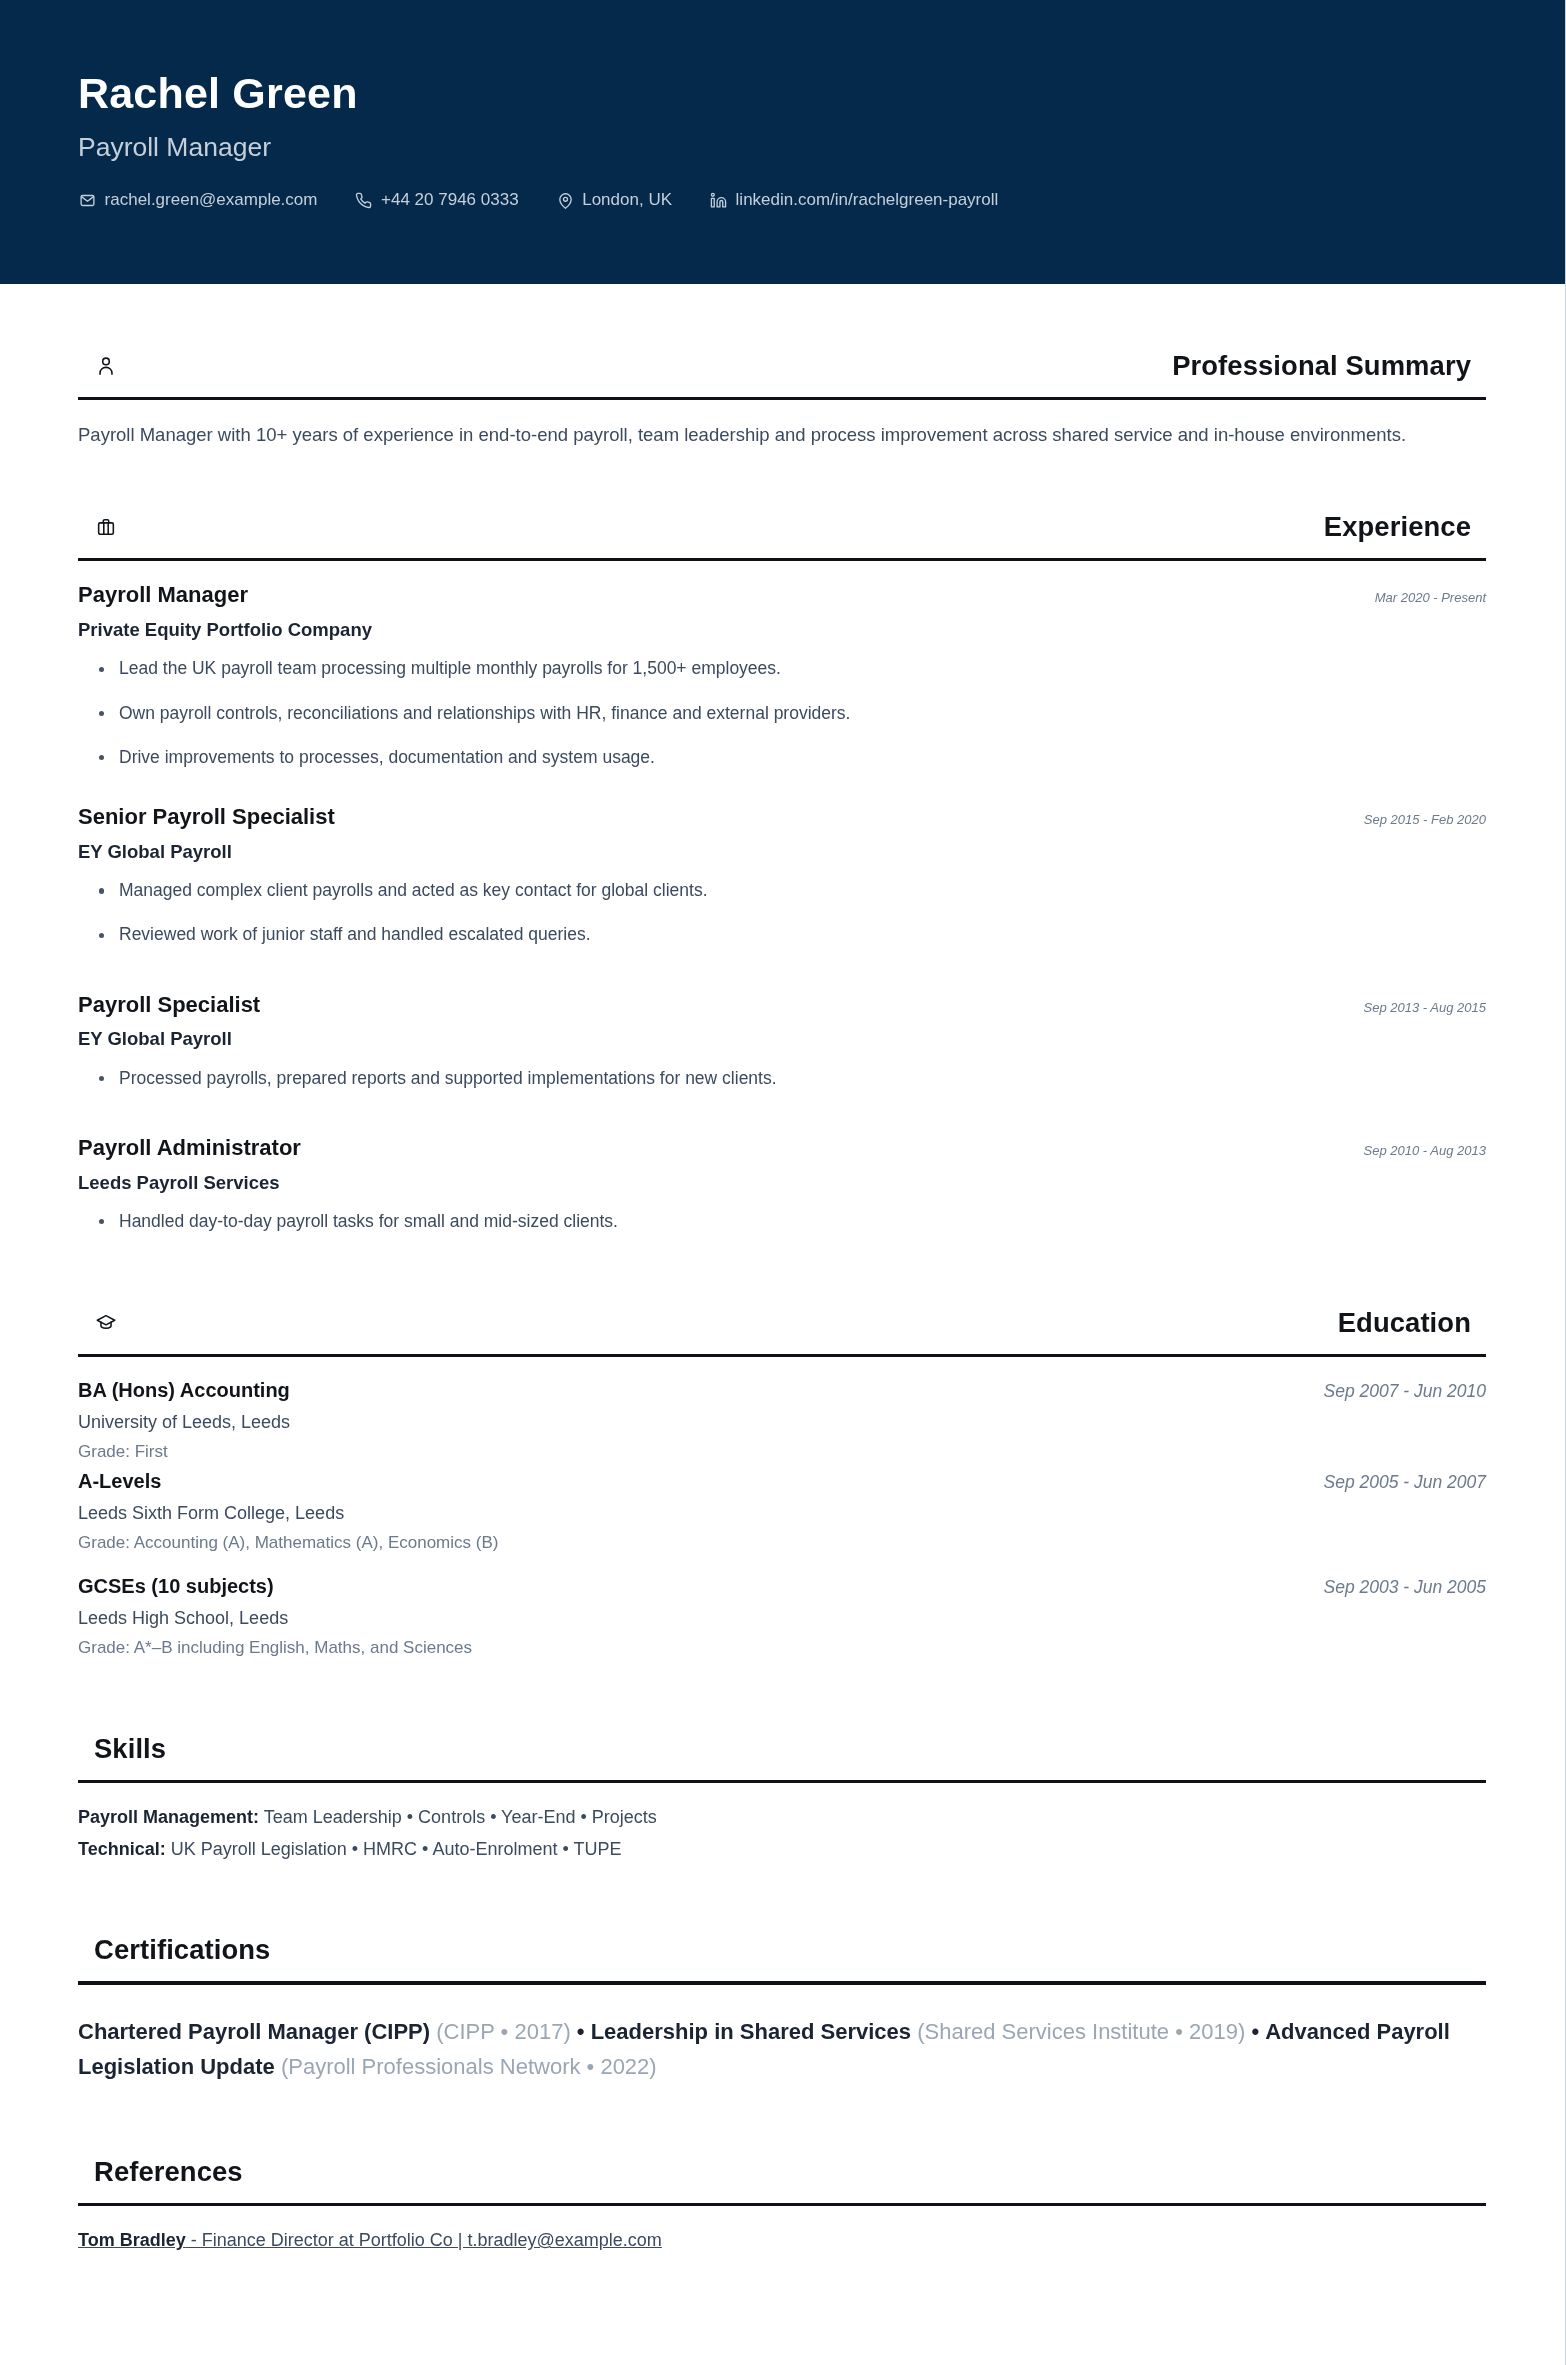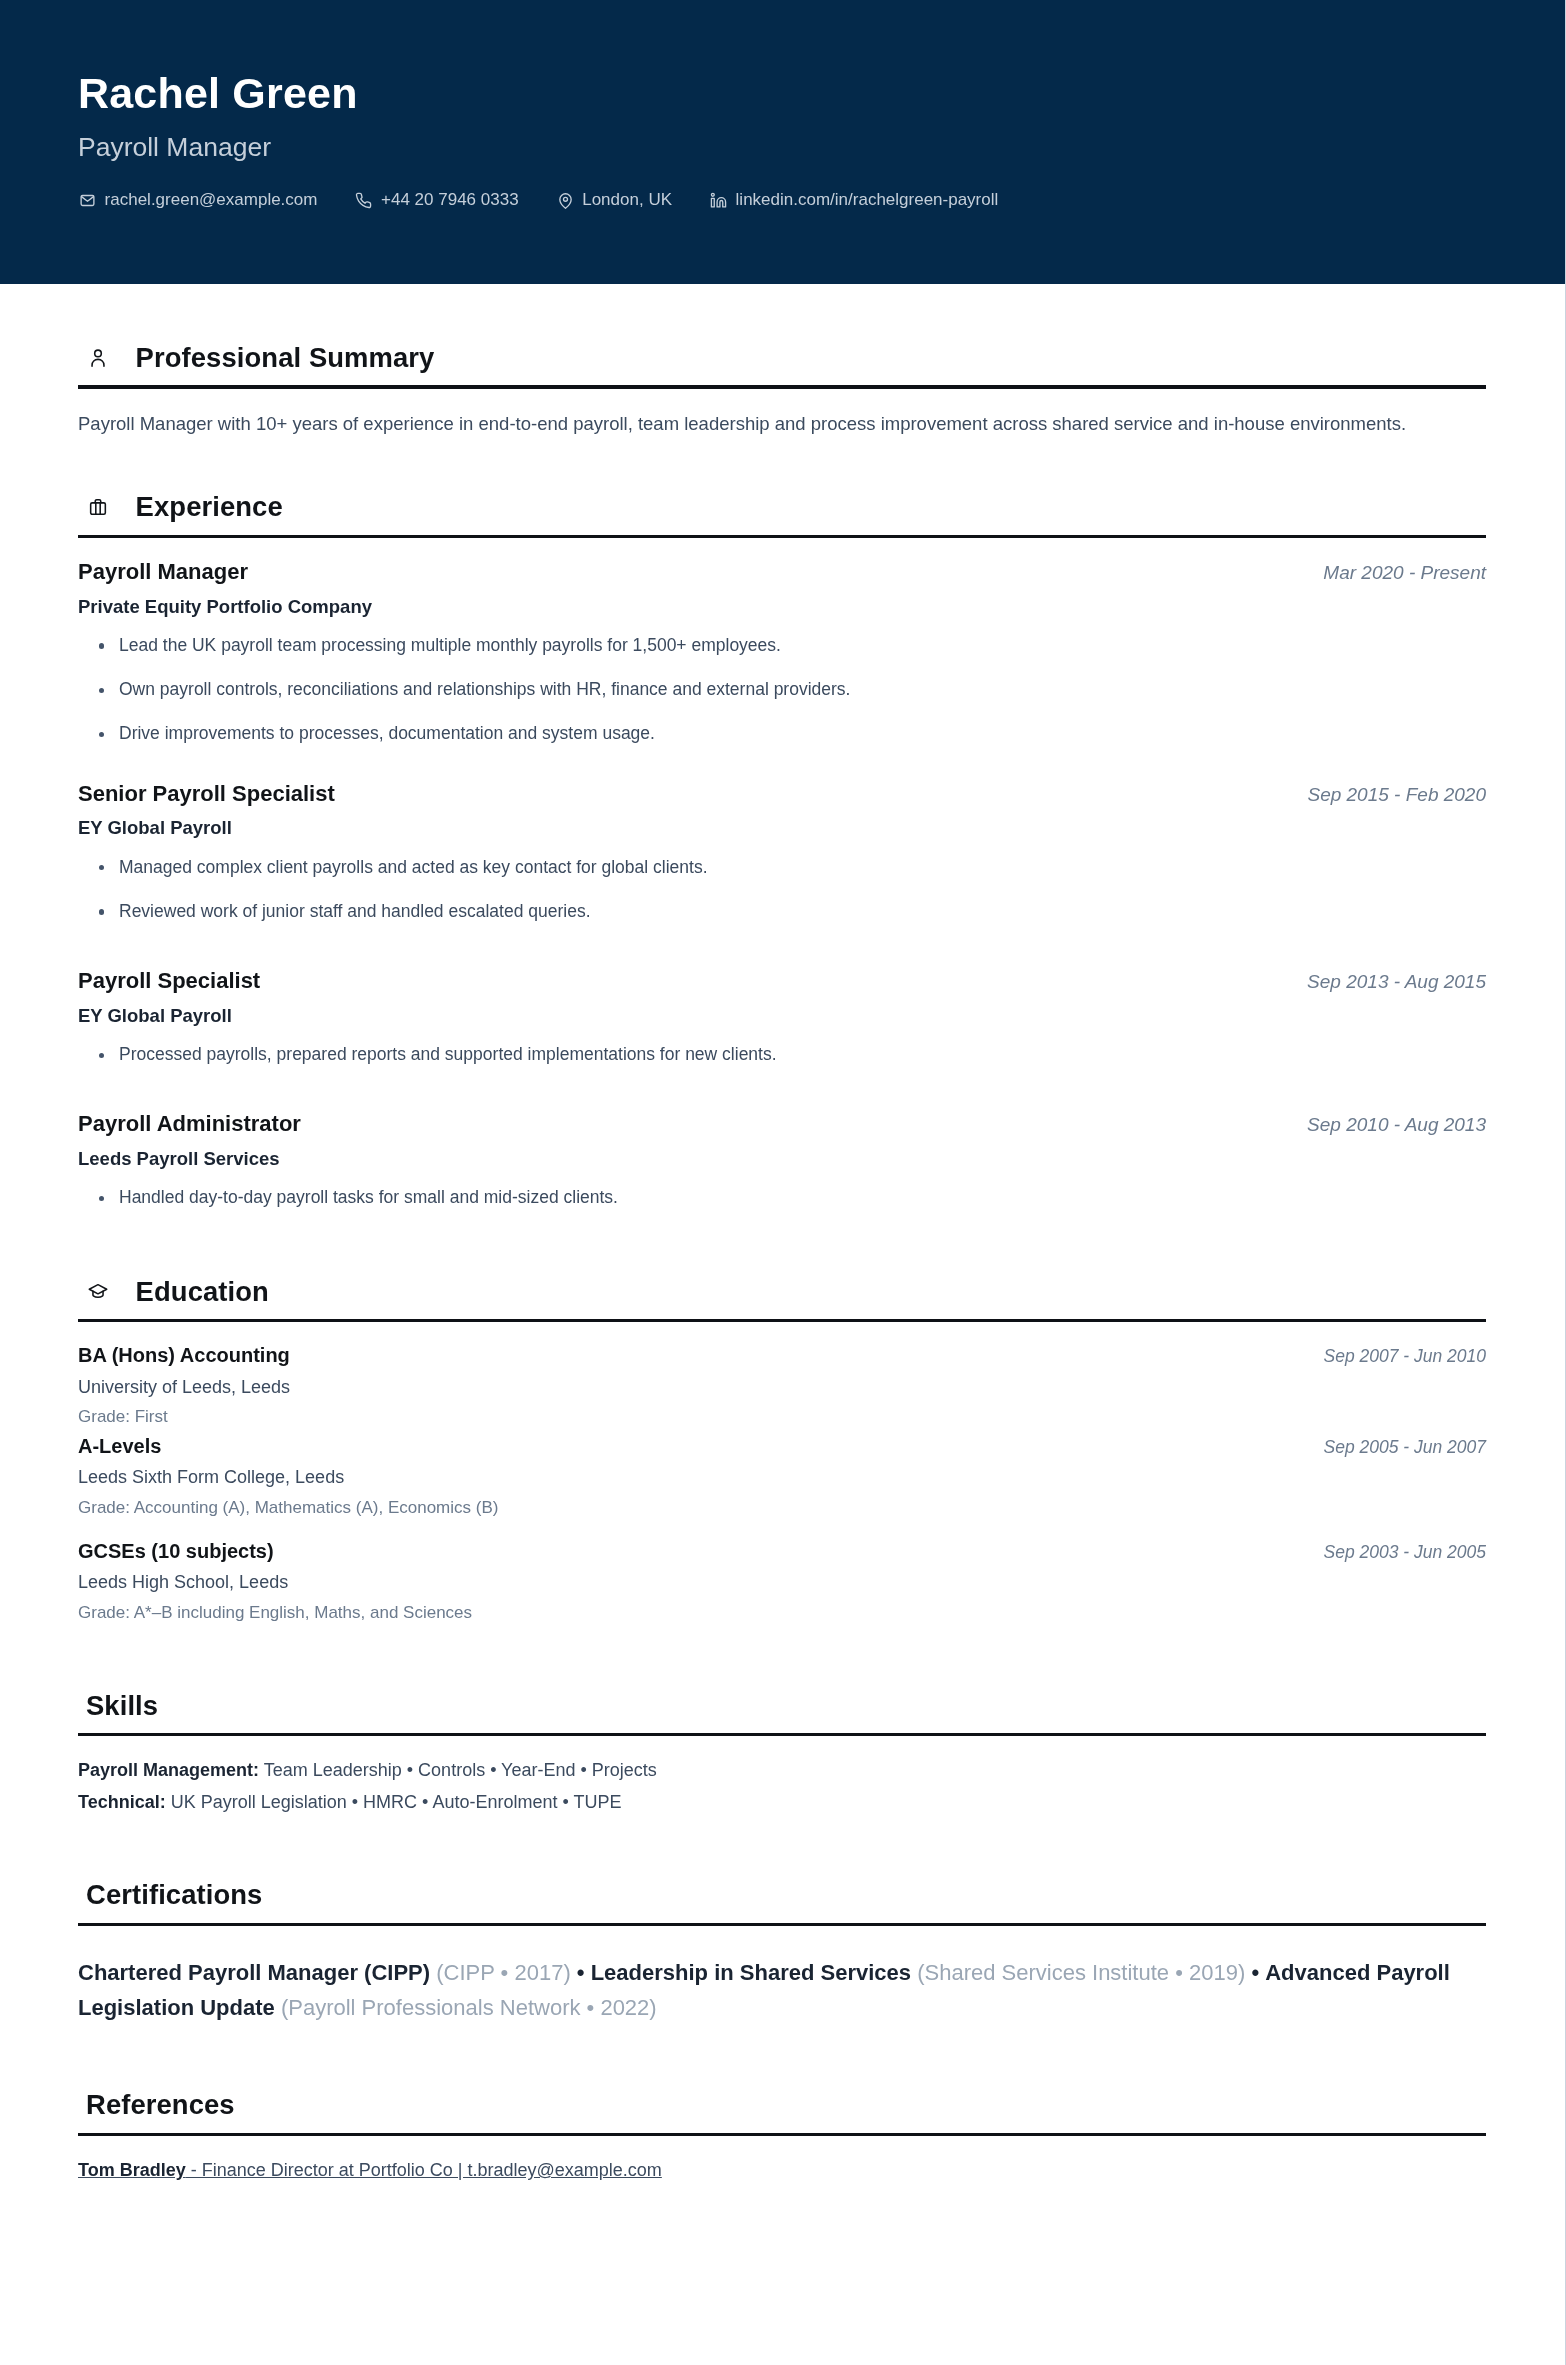--- a/index.html
+++ b/index.html
@@ -78,23 +78,24 @@
   .body-wrap {
     padding: 0 78px 0 78px;
     box-sizing: border-box;
   }
 
   .section { margin-top: 0; }
 
   .sec-head {
     display: flex;
     align-items: center;
-    gap: 25px;
-    margin: 8px;
+    gap: 7px;
+    margin: 16px;
     padding: 0;
+    justify-content: space-between;
   }
   .sec-icon {
     display: inline-flex;
     width: 24.6px;
     height: 24.6px;
     align-items: center;
     justify-content: center;
     flex: 0 0 auto;
   }
   .sec-icon svg { display: block; }
@@ -129,21 +130,21 @@
     align-items: baseline;
     width: 1408px;
   }
   .exp-role {
     font-size: 22px;
     font-weight: bold;
     color: #111418;
     line-height: 1.2;
   }
   .exp-dates {
-    font-size: 19px;
+    font-size: 13px;
     font-style: italic;
     color: #6b7a8d;
     white-space: nowrap;
     line-height: 1.2;
   }
   .exp-company {
     font-size: 18.5px;
     font-weight: bold;
     color: #1a2432;
     margin-top: 10.4px;

